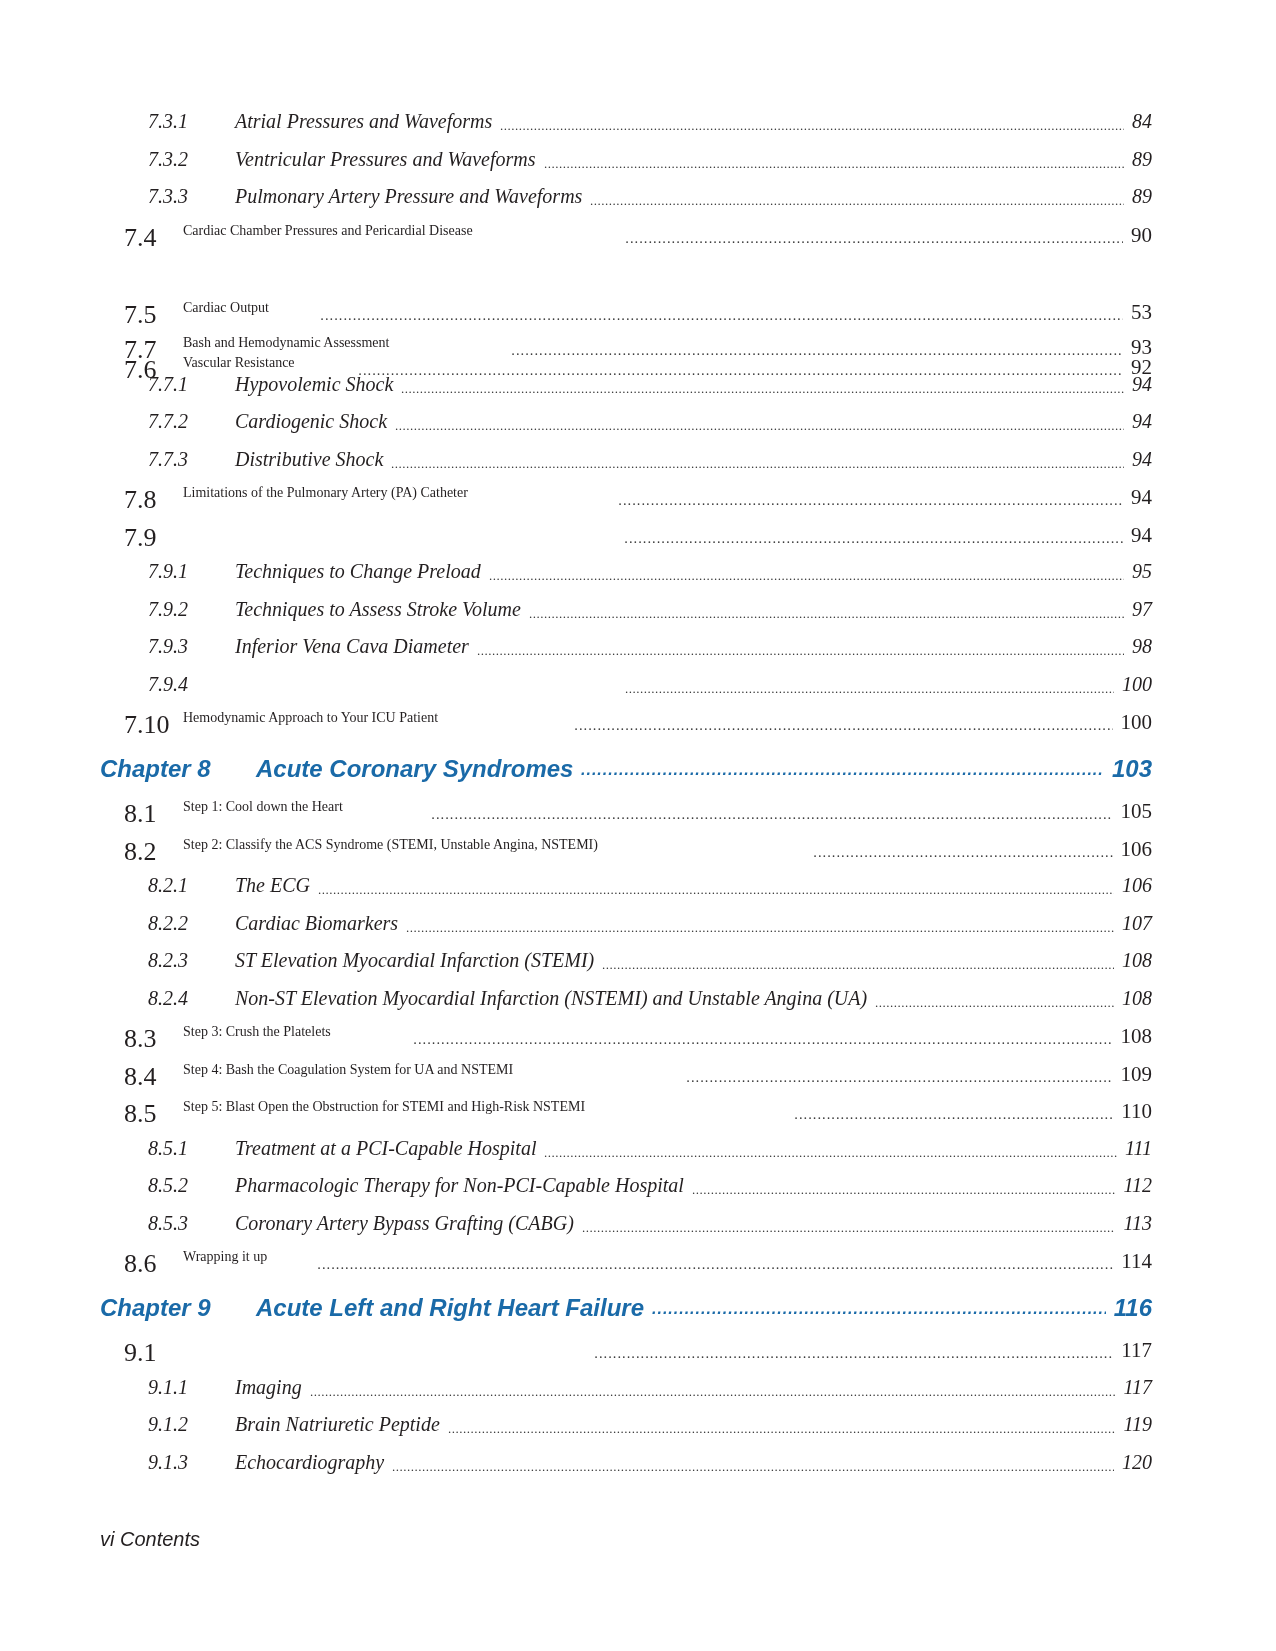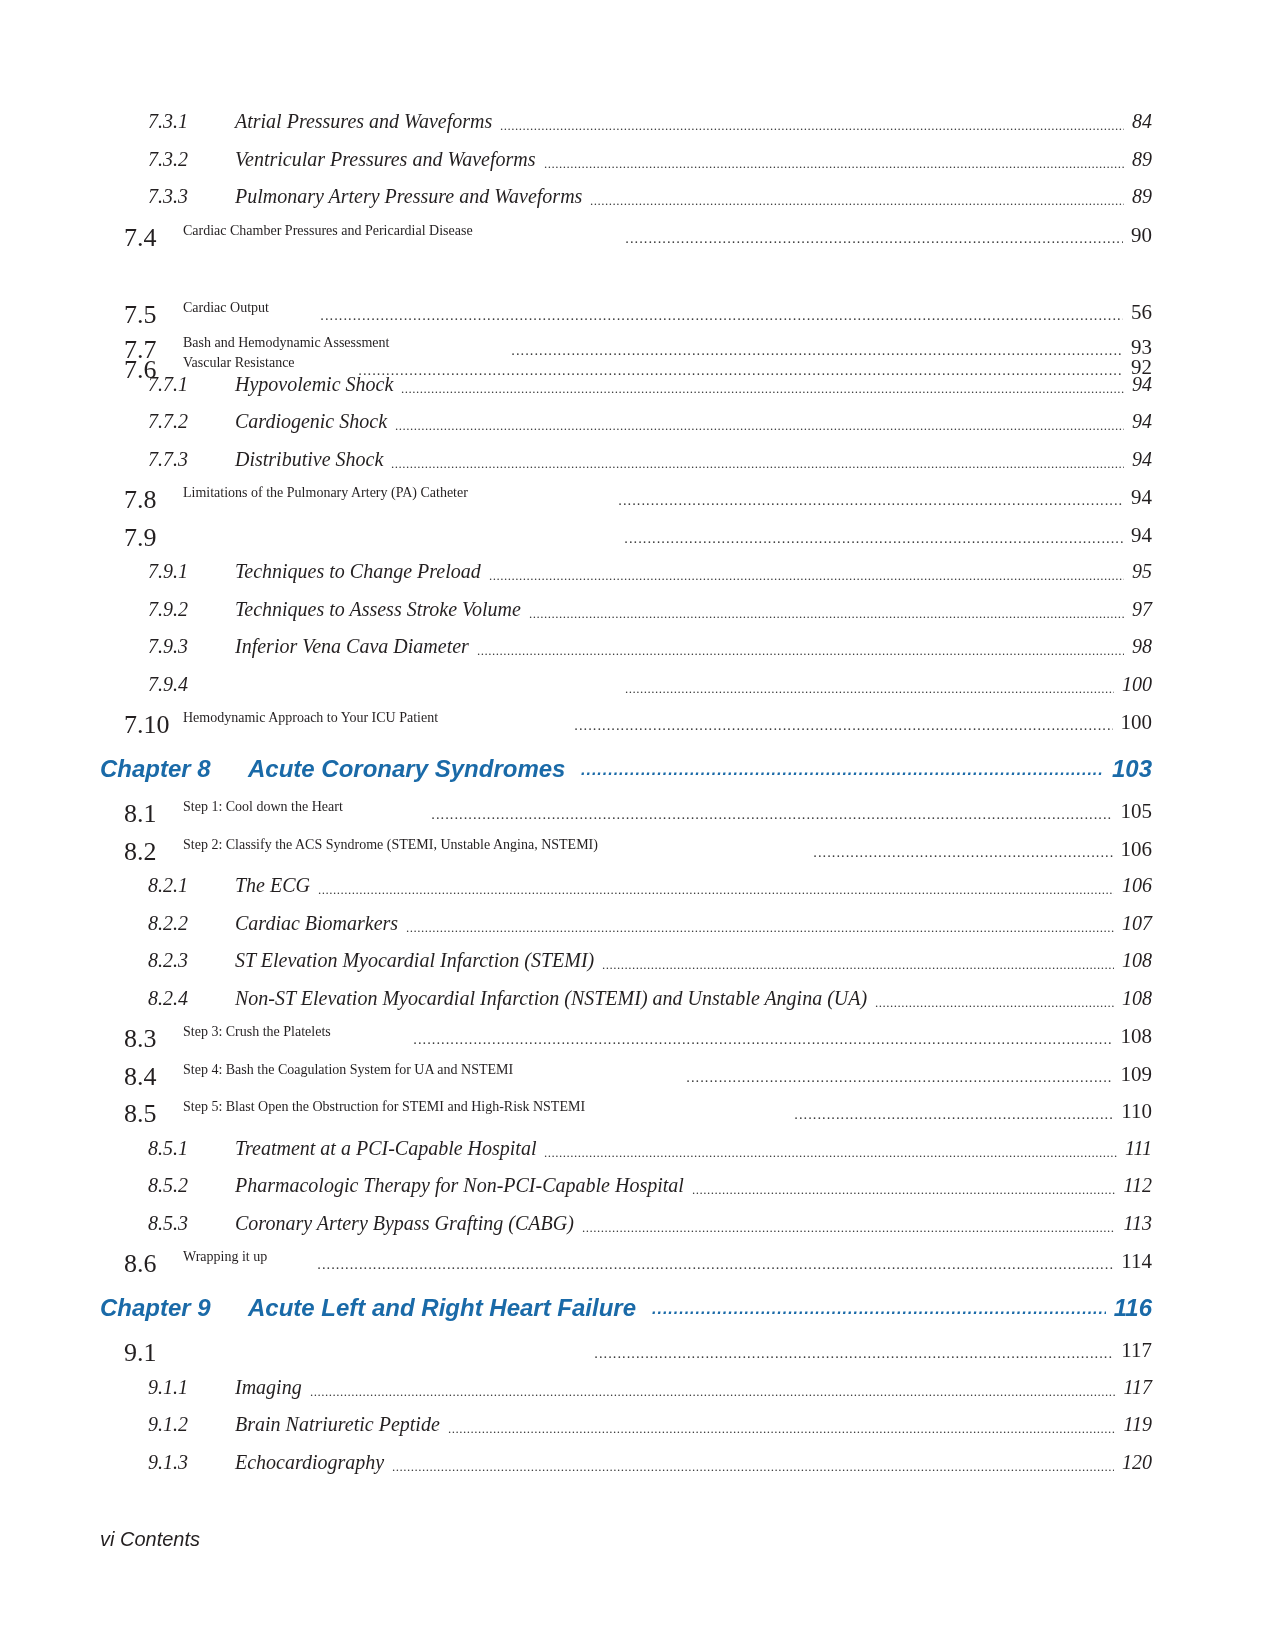--- a/index.html
+++ b/index.html
@@ -25,21 +25,21 @@
   .row.l1 .title { font-family: "Liberation Serif", serif; font-size: 14px; }
   .row.l1 .num { font-family: "Liberation Serif", serif; font-size: 26px; }
   .row.l1 .page { font-family: "Liberation Serif", serif; font-size: 21px; }
   .row .page { right: 124px; text-align: right; }
   
   .row.ch {
     font-family: "Liberation Sans", sans-serif; font-weight: bold; font-style: italic;
     font-size: 24px; color: #1a6aa8; height: 34px;
   }
   .row.ch .num { left: 100px; }
-  .row.ch .title { left: 248px; font-style: italic; }
+  .row.ch .title { left: 256px; font-style: italic; }
   .row.ch .leader { color: #1a6aa8; font-size: 16px; font-weight: bold; letter-spacing: 1px; }
   .footer {
     position: absolute; left: 100px; top: 1528px;
     font-family: "Liberation Sans", sans-serif; font-style: italic; font-size: 20px; color: #231f20;
   }
 </style>
 </head>
 <body>
 
 <div id="toc">
@@ -64,21 +64,21 @@
     <div class="row l1" style="top: 222.5px;">
       <span class="num">7.4</span>
       <span class="title">Cardiac Chamber Pressures and Pericardial Disease</span>
       <span class="leader" style="left: 625px; width: 498px; top: 8px;">................................................................................................................................................................................................................................................................................................................................................................................................................</span>
       <span class="page">90</span>
     </div>
     <div class="row l1" style="top: 260px; margin-top: 40px;">
       <span class="num">7.5</span>
       <span class="title">Cardiac Output</span>
       <span class="leader" style="left: 320px; width: 803px; top: 8px;">................................................................................................................................................................................................................................................................................................................................................................................................................</span>
-      <span class="page">56</span>
+      <span class="page">53</span>
     </div>
     <div class="row l1" style="top: 311px; margin-top: 44px;">
       <span class="num">7.6</span>
       <span class="title">Vascular Resistance</span>
       <span class="leader" style="left: 358px; width: 765px; top: 8px;">................................................................................................................................................................................................................................................................................................................................................................................................................</span>
       <span class="page">92</span>
     </div>
     <div class="row l1" style="top: 335px;">
       <span class="num">7.7</span>
       <span class="title">Bash and Hemodynamic Assessment</span>

